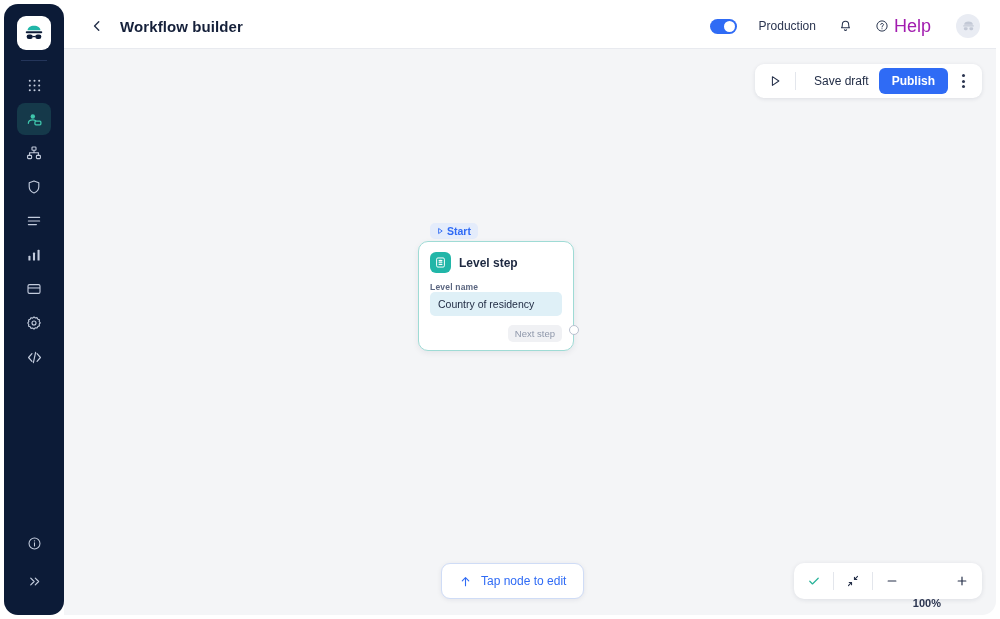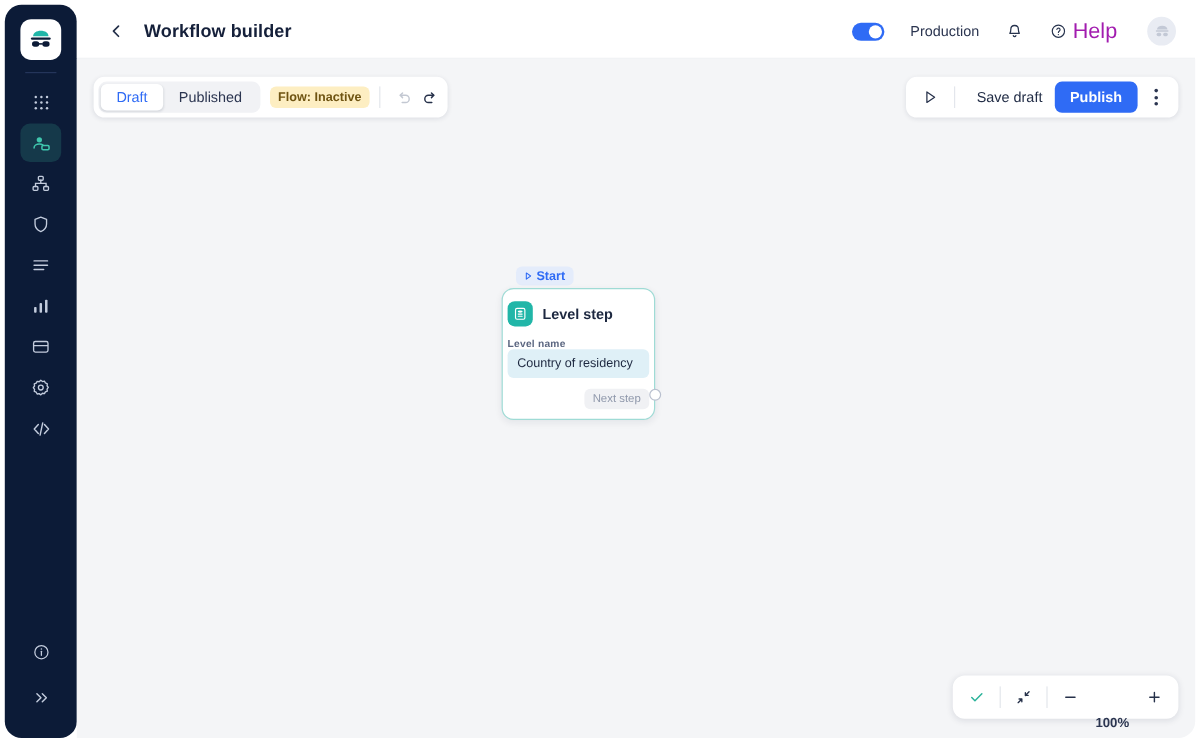--- a/index.html
+++ b/index.html
@@ -135,26 +135,26 @@
   
   .node-wrap { position: absolute; left: 354px; top: 172px; width: 160px; }
   .start-chip {
     display: inline-flex; align-items: center; gap: 3px;
     background: #e4ecfb; color: #2f6bf5;
     font-size: 10.5px; font-weight: bold;
     padding: 2px 7px 2px 6px; border-radius: 5px;
     margin-left: 12px; margin-bottom: 2px;
   }
   .node {
-    width: 128px;
+    width: 156px;
     background: #ffffff;
     border: 1.5px solid #9fdbd5;
     border-radius: 10px;
     box-shadow: 0 2px 6px rgba(20,30,60,.07);
-    padding: 10px 4px 8px;
+    padding: 10px 11px 8px;
     position: relative;
   }
   .node-head { display: flex; align-items: center; gap: 8px; }
   .node-icon {
     width: 21px; height: 21px; border-radius: 6px;
     background: #21b6a8; display: flex; align-items: center; justify-content: center; flex: none;
   }
   .node-title { font-size: 12px; font-weight: bold; color: #1d2840; }
   .node-label { font-size: 8.5px; font-weight: bold; color: #5b6680; margin-top: 9px; letter-spacing: .2px; }
   .node-field {
@@ -340,40 +340,20 @@
           <rect x="3.5" y="10" width="17" height="1.9" rx=".9" fill="#c3c9d6"></rect>
           <rect x="4.5" y="13.3" width="6.2" height="4.6" rx="2.2" fill="#c3c9d6"></rect>
           <rect x="13.3" y="13.3" width="6.2" height="4.6" rx="2.2" fill="#c3c9d6"></rect>
         </svg>
       </div>
     </div>
   </header>
 
   <main class="canvas">
 
-    <div class="toolbar-left">
-      <div class="seg">
-        <div class="seg-item active">Draft</div>
-        <div class="seg-item">Published</div>
-      </div>
-      <div class="badge-flow">Flow: Inactive</div>
-      <div class="tb-divider"></div>
-      <div class="tb-icon">
-        <svg width="15" height="15" viewBox="0 0 20 20" fill="none" stroke="#c3c8d2" stroke-width="1.6" stroke-linecap="round" stroke-linejoin="round">
-          <path d="M6.2 7.2H12a4 4 0 110 8H8.2"></path>
-          <path d="M8.6 4.6L6 7.2l2.6 2.6"></path>
-        </svg>
-      </div>
-      <div class="tb-icon">
-        <svg width="15" height="15" viewBox="0 0 20 20" fill="none" stroke="#26314a" stroke-width="1.6" stroke-linecap="round" stroke-linejoin="round">
-          <path d="M13.8 7.2H8a4 4 0 100 8h3.8"></path>
-          <path d="M11.4 4.6L14 7.2l-2.6 2.6"></path>
-        </svg>
-      </div>
-    </div>
 
     <div class="toolbar-right">
       <div class="run-btn">
         <svg width="14" height="14" viewBox="0 0 20 20" fill="none" stroke="#26314a" stroke-width="1.5" stroke-linejoin="round">
           <path d="M6.3 3.8l9.2 6.2-9.2 6.2z"></path>
         </svg>
       </div>
       <div class="tb-divider"></div>
       <div class="save-draft">Save draft</div>
       <button class="publish-btn">Publish</button>
@@ -406,20 +386,26 @@
         </div>
         <div class="node-label">Level name</div>
         <div class="node-field">Country of residency</div>
         <div class="node-foot">
           <div class="next-pill">Next step</div>
         </div>
         <div class="node-port"></div>
       </div>
     </div>
 
+    <div class="tap-hint">
+      <svg width="13" height="13" viewBox="0 0 20 20" fill="none" stroke="#2f6bf5" stroke-width="1.7" stroke-linecap="round" stroke-linejoin="round">
+        <path d="M10 16.5V4M5 9l5-5 5 5"></path>
+      </svg>
+      <span class="tap-hint-label">Tap node to edit</span>
+    </div>
 
     <div class="zoom-bar">
       <div class="zb-btn">
         <svg width="14" height="14" viewBox="0 0 20 20" fill="none" stroke="#2bb39a" stroke-width="1.8" stroke-linecap="round" stroke-linejoin="round">
           <path d="M4 10.4l3.8 3.8L16 6"></path>
         </svg>
       </div>
       <div class="zb-div"></div>
       <div class="zb-btn">
         <svg width="14" height="14" viewBox="0 0 20 20" fill="none" stroke="#26314a" stroke-width="1.6" stroke-linecap="round" stroke-linejoin="round">

